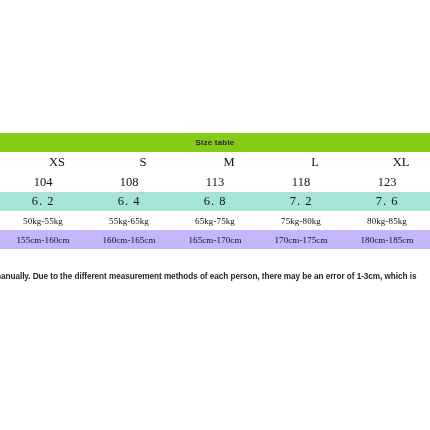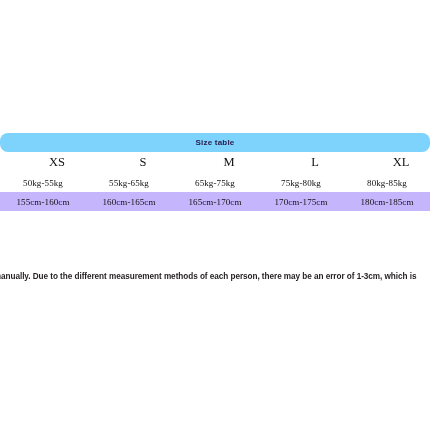--- a/index.html
+++ b/index.html
@@ -15,25 +15,24 @@
     position: relative;
   }
   #size-chart {
     position: absolute;
     left: 0;
     top: 133px;
     width: 430px;
   }
   .title-band {
     height: 19px;
-    background: #7dd3fc;
+    background: #84cc16;
     display: flex;
     align-items: center;
     justify-content: center;
-    border-radius: 8px;
   }
   .title-band-text {
     font-family: "Liberation Sans", sans-serif;
     font-size: 8px;
     font-weight: bold;
     color: #2b2050;
     letter-spacing: 0.2px;
   }
   .data-table {
     width: 430px;
@@ -105,20 +104,34 @@
 
   <table class="data-table">
     <tbody>
       <tr class="row-sizes tint-white">
         <td>XS</td>
         <td>S</td>
         <td>M</td>
         <td>L</td>
         <td>XL</td>
       </tr>
+      <tr class="row-num tint-white">
+        <td>104</td>
+        <td>108</td>
+        <td>113</td>
+        <td>118</td>
+        <td>123</td>
+      </tr>
+      <tr class="row-dec tint-mint">
+        <td>6. 2</td>
+        <td>6. 4</td>
+        <td>6. 8</td>
+        <td>7. 2</td>
+        <td>7. 6</td>
+      </tr>
       <tr class="row-range tint-white">
         <td>50kg-55kg</td>
         <td>55kg-65kg</td>
         <td>65kg-75kg</td>
         <td>75kg-80kg</td>
         <td>80kg-85kg</td>
       </tr>
       <tr class="row-range tint-yellow">
         <td>155cm-160cm</td>
         <td>160cm-165cm</td>

